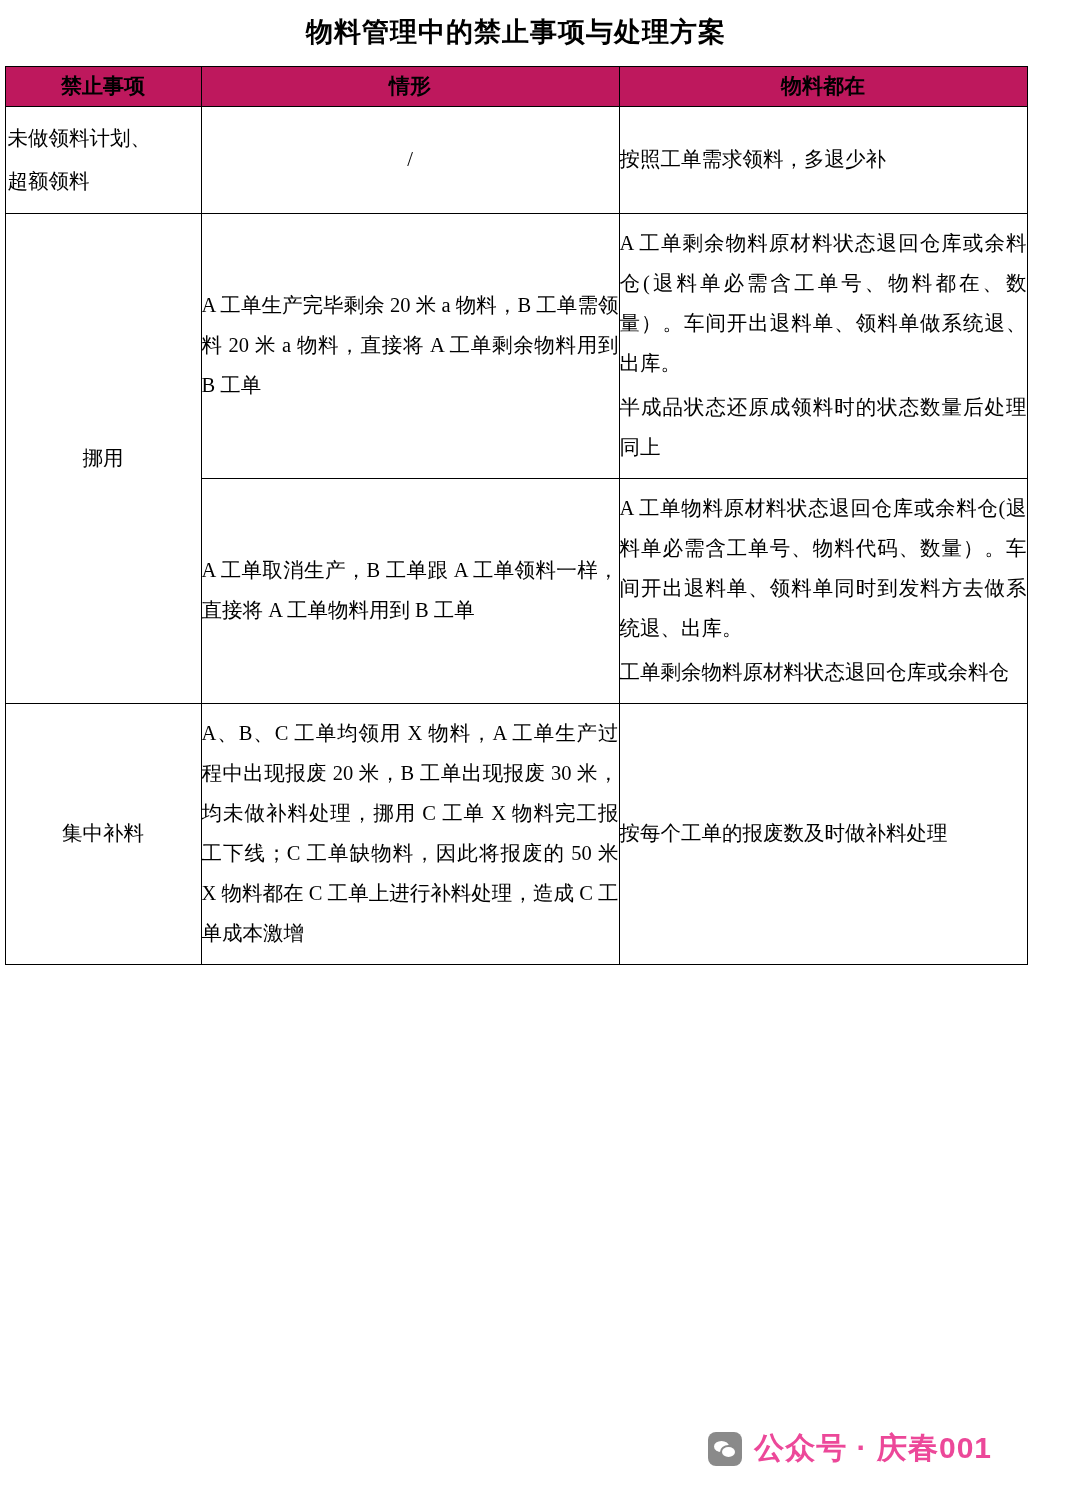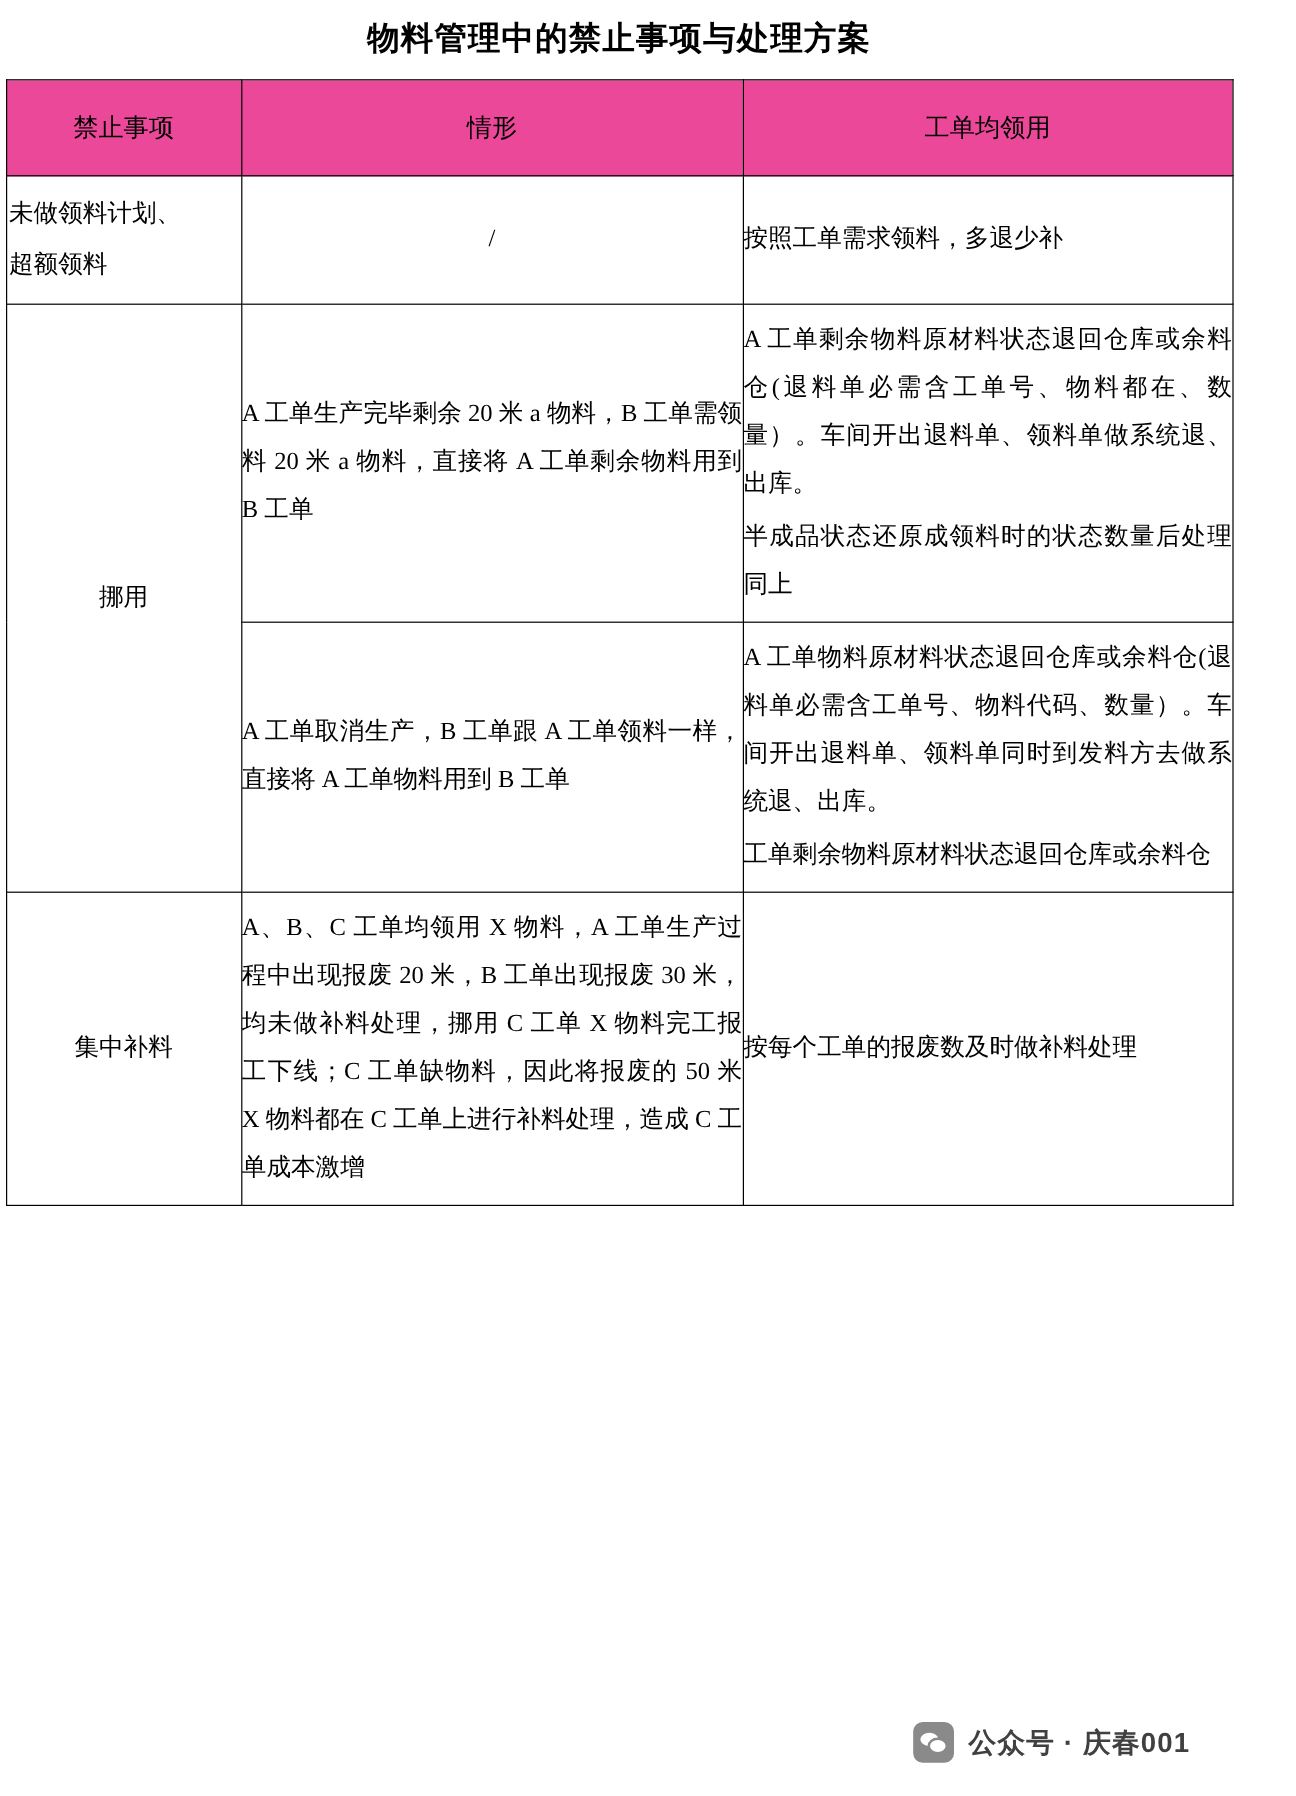--- a/index.html
+++ b/index.html
@@ -40,25 +40,25 @@
   table.matrix col.c3 { width: 408px; }
 
   table.matrix th, table.matrix td {
     border: 1.5px solid #000000;
     vertical-align: middle;
     font-size: 20.5px;
     line-height: 1.95;
     padding: 10px 0;
   }
   table.matrix thead th {
-    background: #ec4899;
+    background: #be185d;
     text-align: center;
-    font-weight: normal;
+    font-weight: bold;
     font-size: 21px;
-    padding: 26px 10px;
+    padding: 6px 10px;
     line-height: 1.3;
   }
   td.cat {
     text-align: center;
     font-size: 21px;
   }
   td.situation {
     text-align: justify;
     text-align-last: left;
   }
@@ -78,22 +78,22 @@
   .para + .para {
     margin-top: 4px;
   }
   .watermark {
     position: absolute;
     right: 40px;
     bottom: 28px;
     display: flex;
     align-items: center;
     gap: 12px;
-    color: #404040;
-    font-size: 23px;
+    color: #ec4899;
+    font-size: 30px;
     font-family: "Liberation Sans", sans-serif;
     font-weight: bold;
     letter-spacing: 1px;
     margin-top: 44px;
   }
   .wechat-badge {
     width: 34px;
     height: 34px;
     border-radius: 8px;
     background: #8a8a8a;
@@ -132,21 +132,21 @@
   <table class="matrix">
     <colgroup>
       <col class="c1">
       <col class="c2">
       <col class="c3">
     </colgroup>
     <thead>
       <tr>
         <th>禁止事项</th>
         <th>情形</th>
-        <th>工单均领用</th>
+        <th>物料都在</th>
       </tr>
     </thead>
     <tbody>
       <tr>
         <td class="cat">
           <div class="cat-two-line">
             <div>未做领料计划、</div>
             <div>超额领料</div>
           </div>
         </td>

